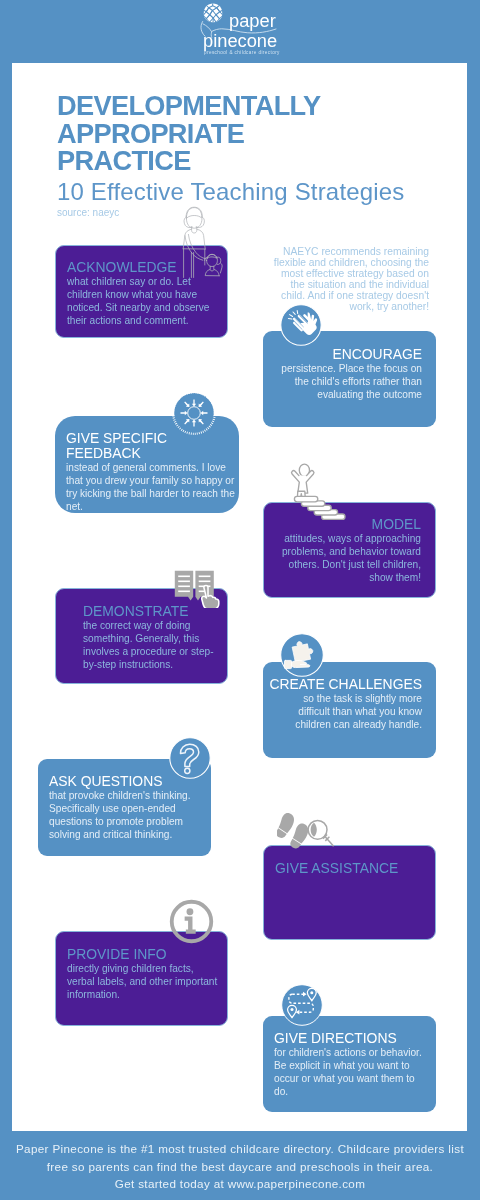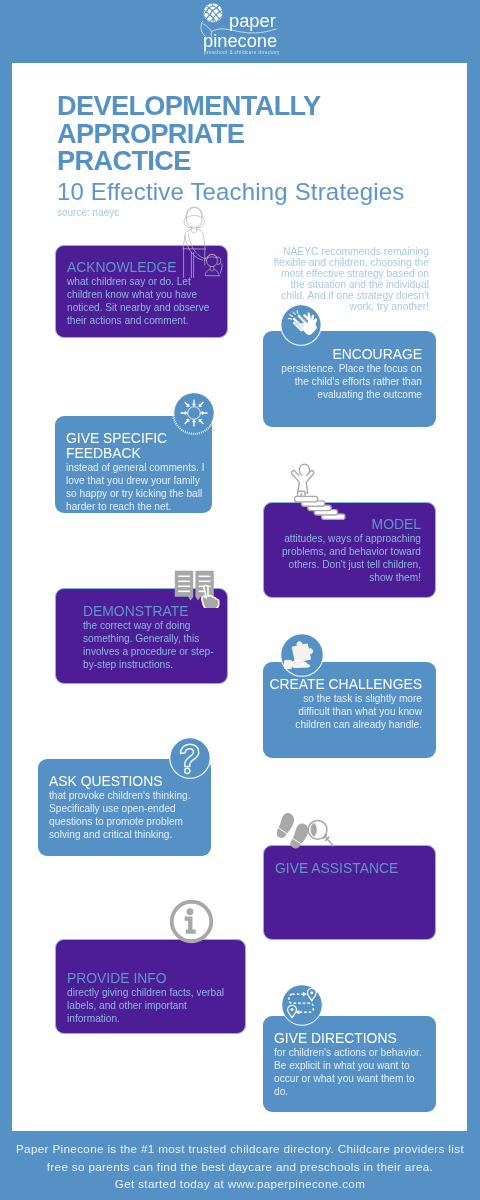--- a/index.html
+++ b/index.html
@@ -35,28 +35,28 @@
   .card.filled{background:#5591c4;}
   .card .t{font-size:13.9px;line-height:15px;letter-spacing:0px;}
   .card .b{font-size:10.15px;line-height:13px;}
   .card.outline .t{color:#5e96c9;}
   .card.outline .b{color:#8cb8dd;}
   .card.filled .t{color:#ffffff;}
   .card.filled .b{color:#e4eef7;}
 
   #c0{left:55px;top:245px;width:173px;height:93px;padding:14px 9px 0 11px;}
   #c1{left:263px;top:331px;width:173px;height:96px;padding:16px 14px 0 6px;text-align:right;}
-  #c2{left:55px;top:416px;width:157px;height:97px;padding:15px 1px 12px 11px;}
+  #c2{left:55px;top:416px;width:184px;height:97px;padding:15px 1px 12px 11px;border-radius:20px;}
   #c3{left:263px;top:502px;width:173px;height:96px;padding:14px 14px 0 6px;text-align:right;}
   #c4{left:55px;top:588px;width:173px;height:96px;padding:15px 9px 0 27px;}
   #c5{left:263px;top:662px;width:173px;height:96px;padding:15px 14px 0 9px;text-align:right;}
   #c5 .t{white-space:nowrap;margin-left:-10px;}
   #c6{left:38px;top:759px;width:173px;height:97px;padding:15px 9px 0 11px;}
   #c7{left:263px;top:845px;width:173px;height:95px;padding:15px 1px 0 11px;}
-  #c8{left:55px;top:931px;width:191px;height:95px;padding:31px 9px 0 11px;margin-top:8px;}
+  #c8{left:55px;top:931px;width:173px;height:95px;padding:15px 9px 0 11px;}
   #c9{left:263px;top:1016px;width:173px;height:96px;padding:15px 9px 0 11px;}
 
   .icon{position:absolute;z-index:5;}
   #i0{left:180px;top:205px;}
   #i1{left:280px;top:304px;}
   #i2{left:172px;top:391px;}
   #i3{left:285px;top:461px;}
   #i4{left:174px;top:570px;}
   #i5{left:280px;top:633px;}
   #i6{left:169px;top:737px;}

